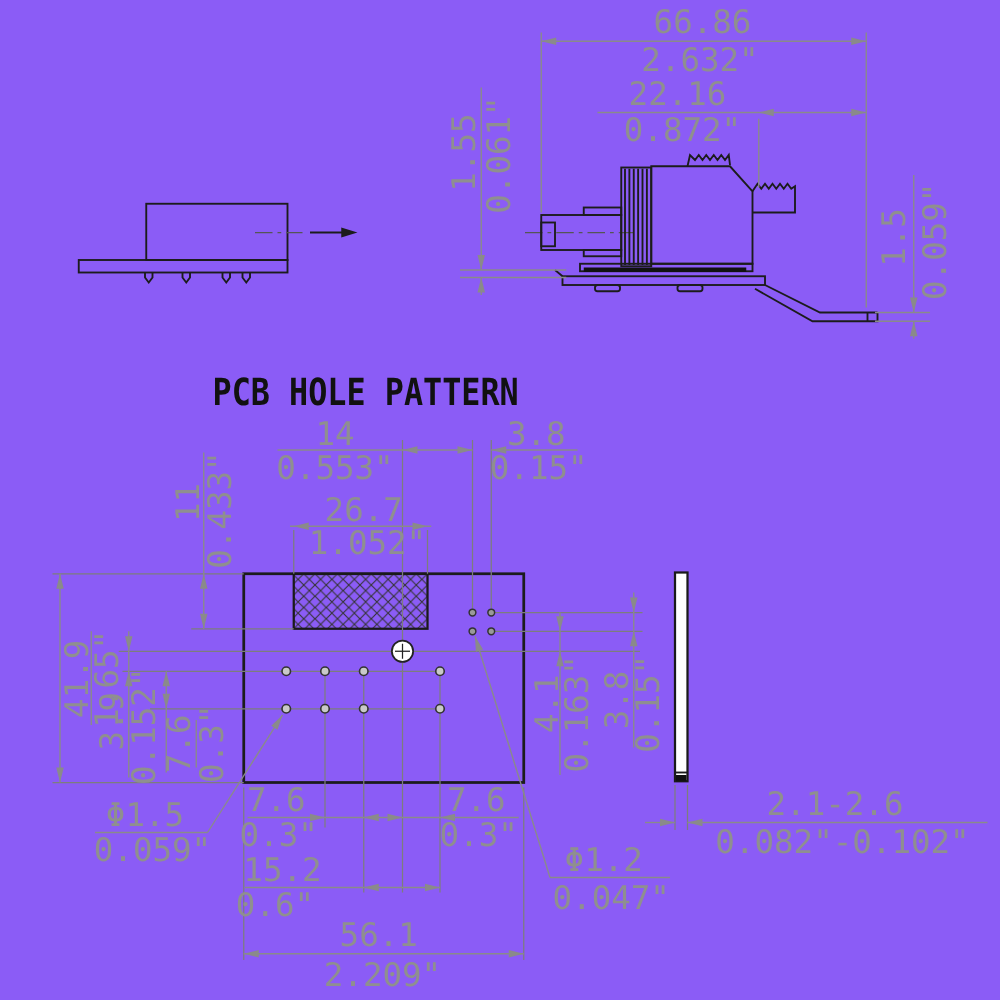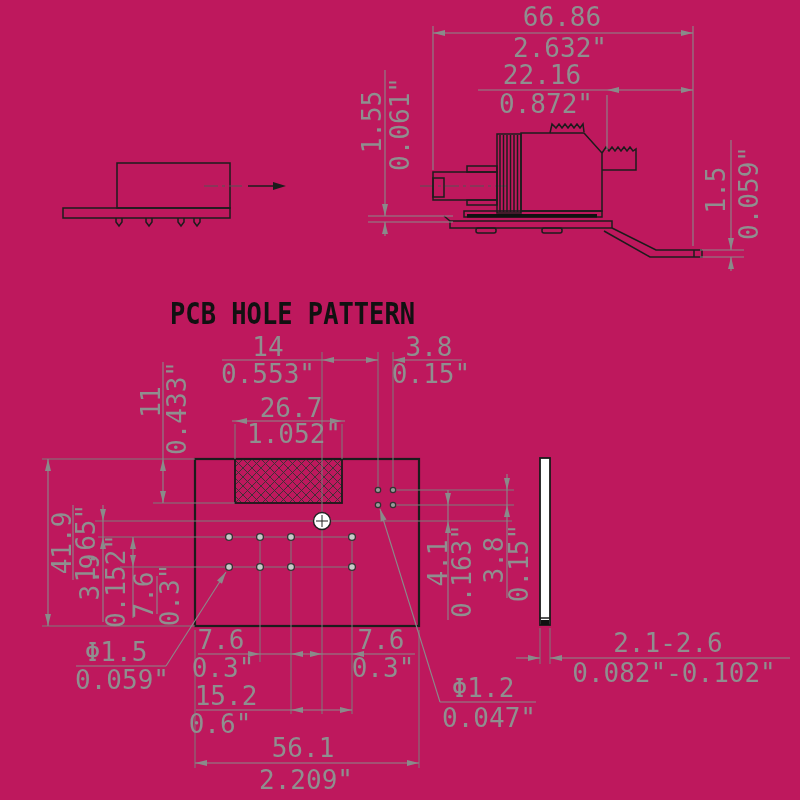--- a/index.html
+++ b/index.html
@@ -1,16 +1,16 @@
 <!DOCTYPE html>
 <html><head>
 <meta charset="utf-8">
 <style>
   html,body{margin:0;padding:0;background:#ffffff;}
-  .page{width:800px;height:800px;position:relative;background:#be185d;overflow:hidden;}
+  .page{width:800px;height:800px;position:relative;background:#8b5cf6;overflow:hidden;}
   svg{display:block;}
   text{font-family:"DejaVu Sans Mono", monospace;}
   .dimtxt{fill:#8f8f8f;font-size:26px;}
   .titletxt{fill:#111111;font-size:30px;font-weight:bold;font-family:"DejaVu Sans Mono", monospace;}
   .partline{stroke:#1c1c1c;stroke-width:1.5;fill:none;}
   .thick{stroke:#1c1c1c;stroke-width:2.2;fill:none;}
   .dimline{stroke:#8a8a8a;stroke-width:1.1;fill:none;}
   .gridline{stroke:#7d7d7d;stroke-width:1;fill:none;}
   .arr{fill:#8a8a8a;stroke:none;}
   .cl{stroke:#555;stroke-width:1;stroke-dasharray:14 4 3 4;fill:none;}

